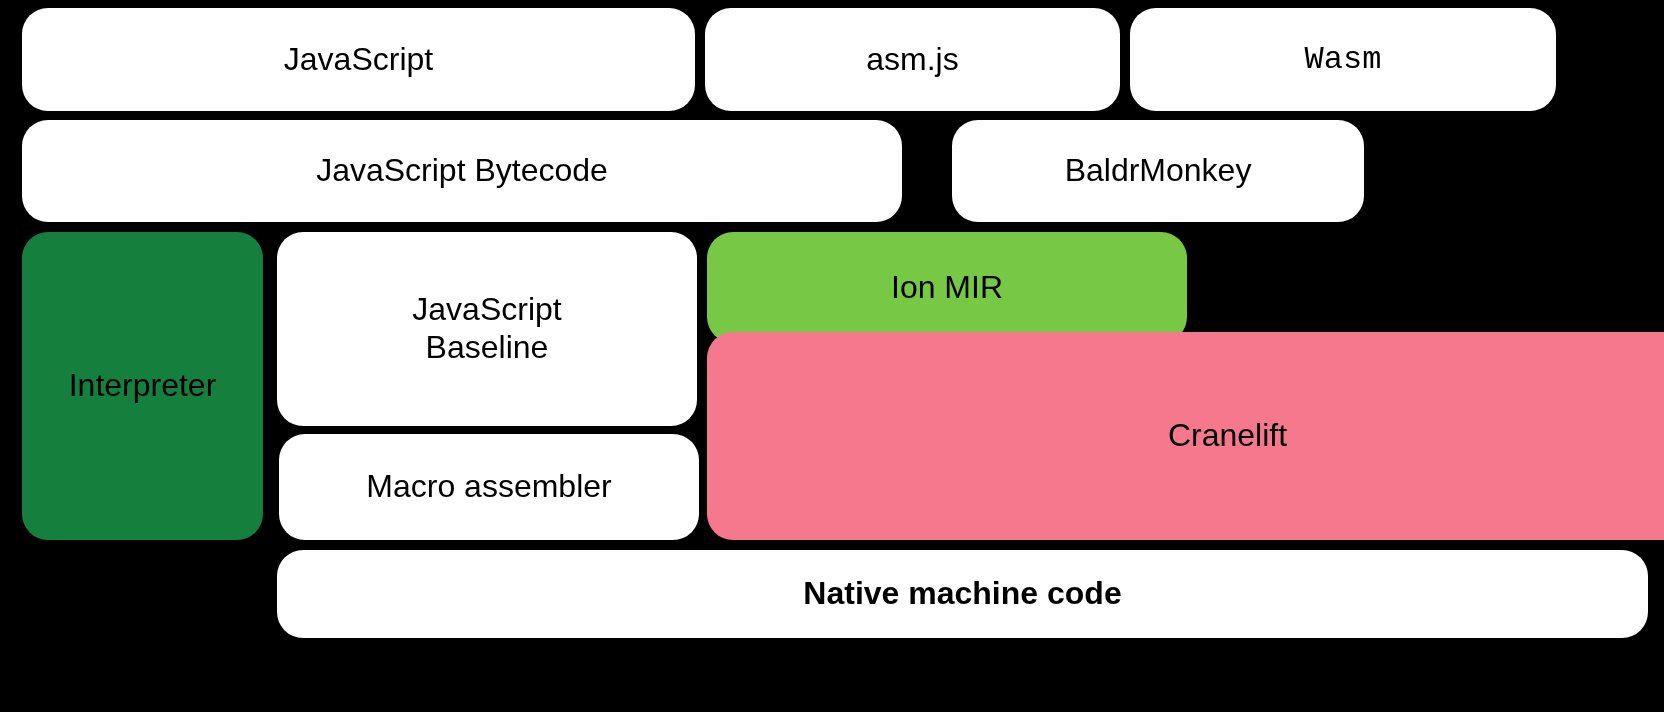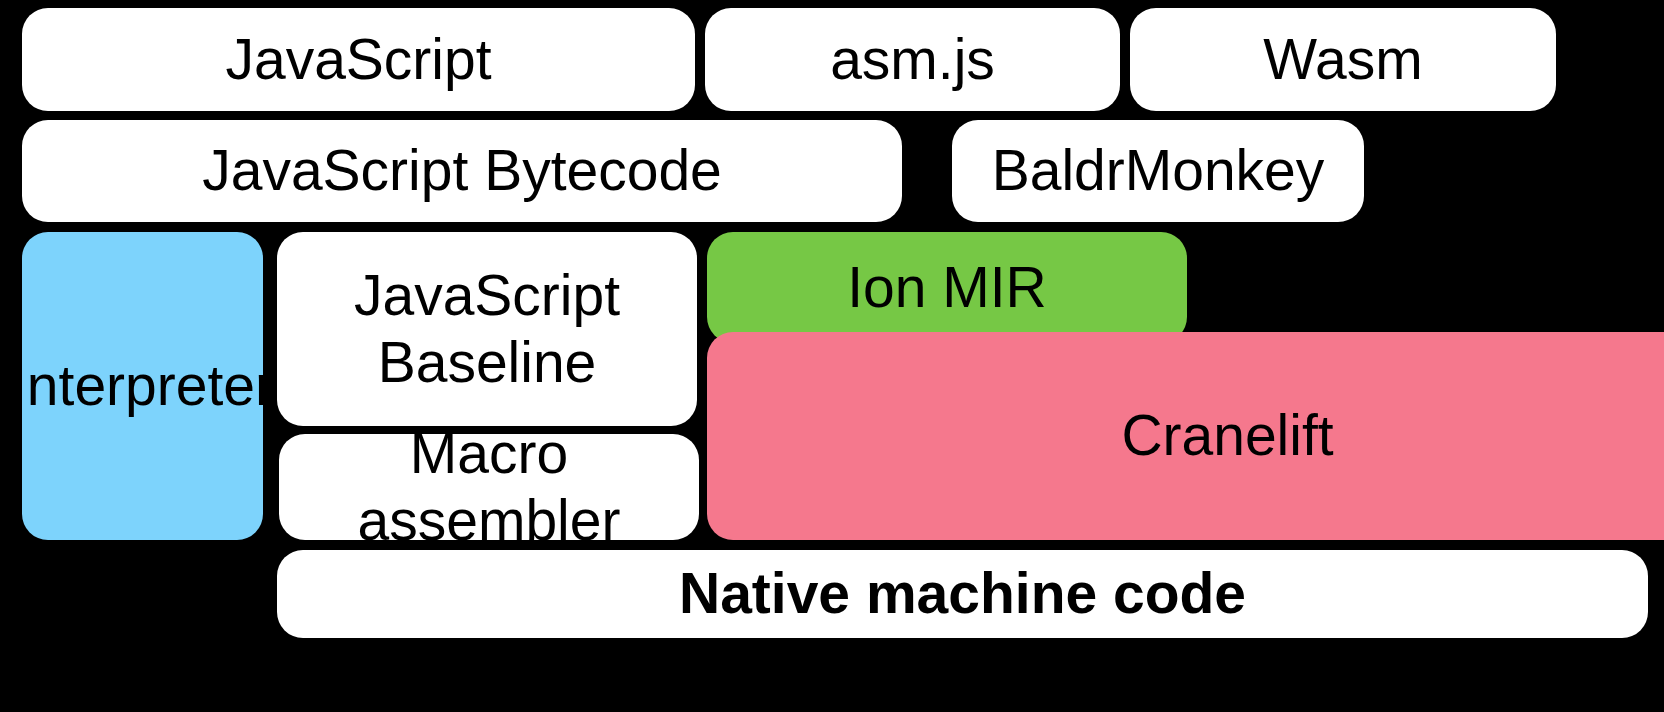--- a/index.html
+++ b/index.html
@@ -17,40 +17,40 @@
   }
   .node {
     position: absolute;
     box-sizing: border-box;
     border-radius: 26px;
     display: flex;
     align-items: center;
     justify-content: center;
     text-align: center;
     color: #000000;
-    font-size: 57px;
+    font-size: 32px;
     font-weight: 400;
     line-height: 1.18;
     letter-spacing: 0px;
     padding: 0 10px;
     white-space: pre-line;
     user-select: none;
   }
   .fill-white { background: #ffffff; }
-  .fill-gray  { background: #7dd3fc; }
+  .fill-gray  { background: #15803d; }
   .fill-green { background: #76c845; }
   .fill-pink  { background: #f5788d; }
 </style>
 </head>
 <body>
 
 <div id="stage" style="background: rgb(0, 0, 0);">
     <div class="node fill-white" style="left: 22px; top: 8px; width: 673px; height: 103px;">JavaScript</div>
     <div class="node fill-white" style="left: 705px; top: 8px; width: 415px; height: 103px; text-align: right;">asm.js</div>
-    <div class="node fill-white" style="left: 1130px; top: 8px; width: 426px; height: 103px;">Wasm</div>
+    <div class="node fill-white" style="left: 1130px; top: 8px; width: 426px; height: 103px; font-family: Liberation Mono, monospace;">Wasm</div>
     <div class="node fill-white" style="left: 22px; top: 120px; width: 880px; height: 102px;">JavaScript Bytecode</div>
     <div class="node fill-white" style="left: 920px; top: 120px; width: 412px; height: 102px; margin-left: 32px;">BaldrMonkey</div>
     <div class="node fill-green" style="left: 707px; top: 232px; width: 480px; height: 111px;">Ion MIR</div>
     <div class="node fill-gray" style="left: 22px; top: 232px; width: 241px; height: 308px;">Interpreter</div>
     <div class="node fill-white" style="left: 277px; top: 232px; width: 420px; height: 194px;">JavaScript
 Baseline</div>
     <div class="node fill-white" style="left: 279px; top: 434px; width: 420px; height: 106px;">Macro assembler</div>
     <div class="node fill-pink" style="left: 707px; top: 332px; width: 1041px; height: 208px;">Cranelift</div>
     <div class="node fill-white" style="left: 277px; top: 550px; width: 1371px; height: 88px; font-weight: bold;">Native machine code</div>
   </div>

